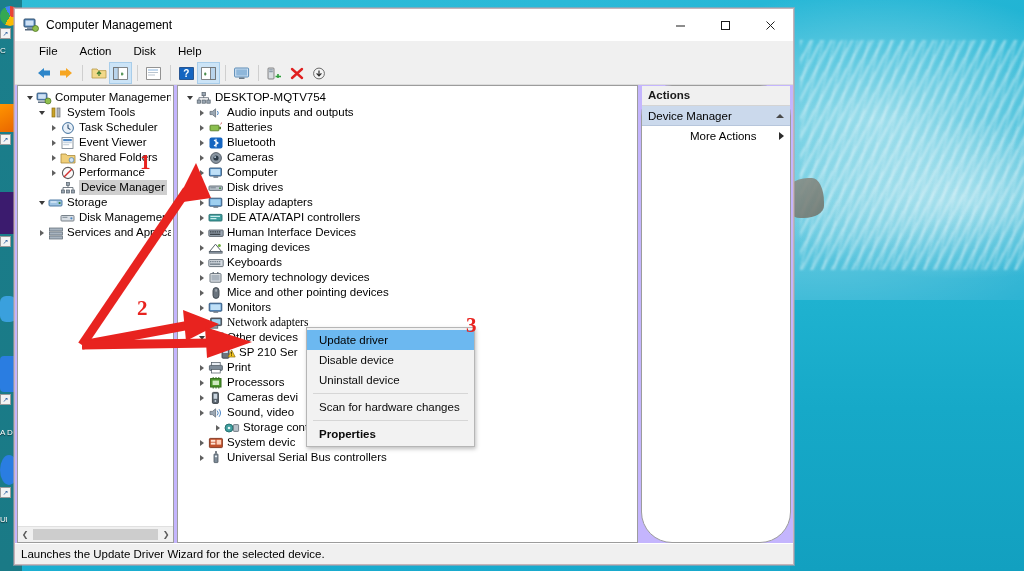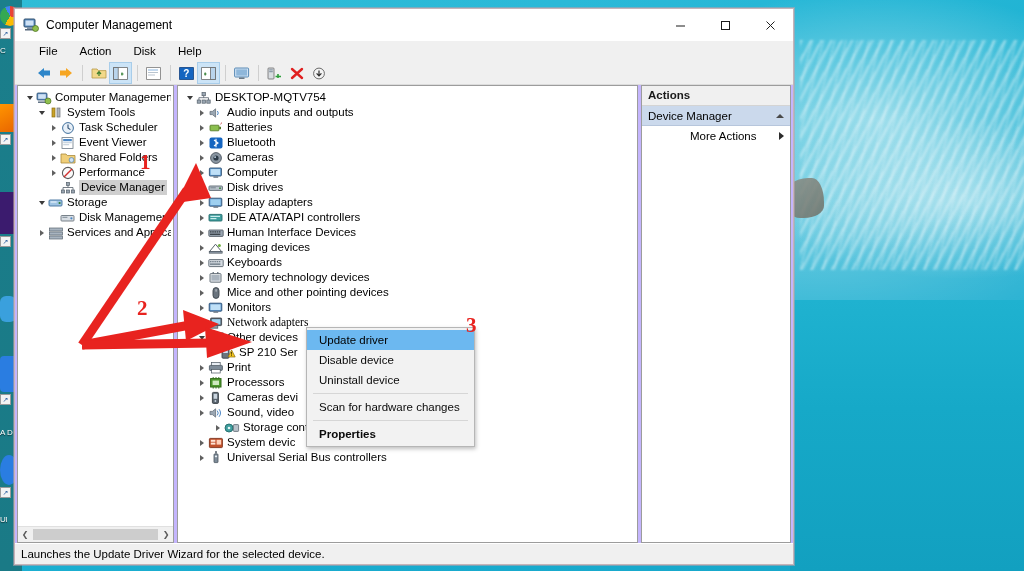--- a/index.html
+++ b/index.html
@@ -99,21 +99,21 @@
   .tsep{width:1px;height:16px;background:#cfcfcf;margin:0 5px;}
 
   
   .body{flex:1 1 auto;display:flex;padding:0 2px 0 2px;min-height:0;}
   .pane{
     background:#fff;border:1px solid #9c9c9c;
     display:flex;flex-direction:column;min-height:0;position:relative;
   }
   .pane-left{width:155px;flex:0 0 auto;margin-right:3px;}
   .pane-mid{flex:1 1 auto;margin-right:3px;}
-  .pane-right{width:148px;flex:0 0 auto;}
+  .pane-right{width:148px;flex:0 0 auto;border-radius:31px;}
 
   .treewrap{flex:1 1 auto;overflow:hidden;padding-top:4px;position:relative;}
 
   .trow{
     display:flex;align-items:center;height:15px;line-height:15px;
     white-space:nowrap;font-size:11.5px;padding-right:2px;
   }
   .trow .tw{
     width:12px;flex:0 0 auto;display:flex;align-items:center;justify-content:center;
     color:#5a5a5a;font-size:9px;

